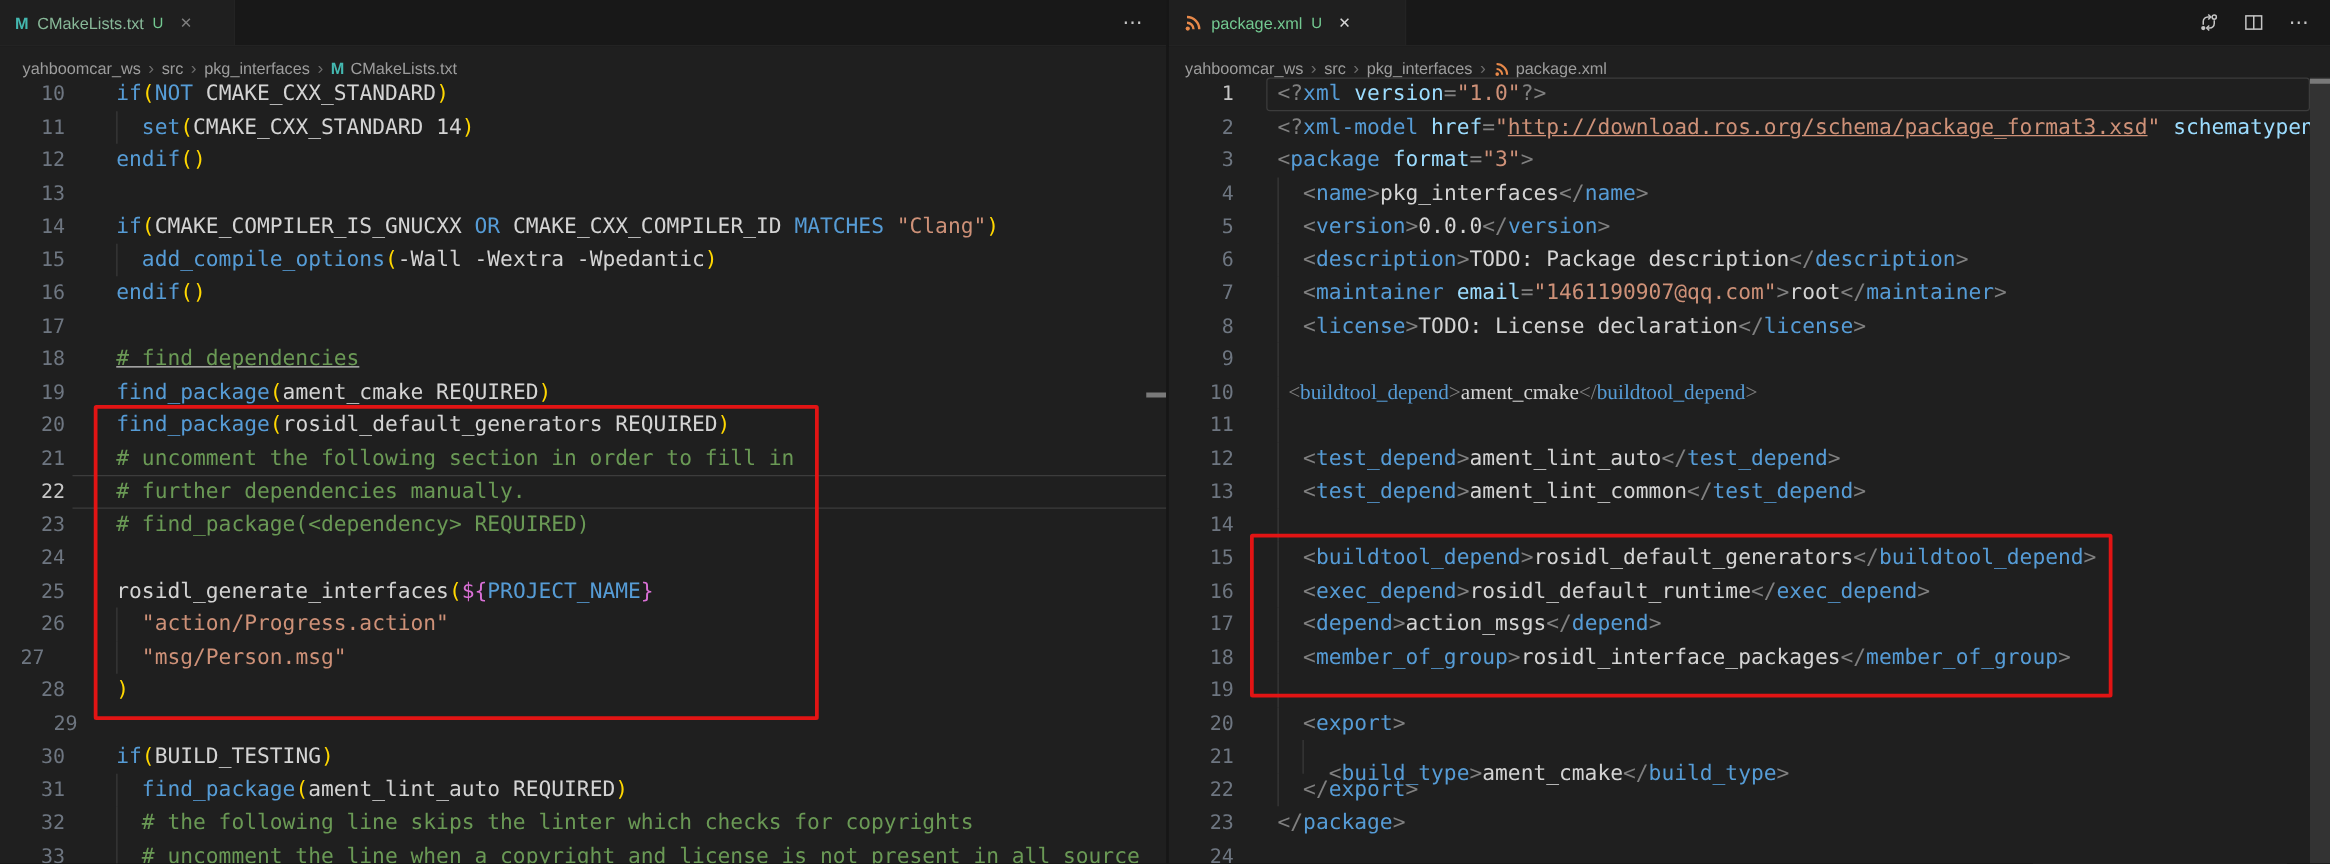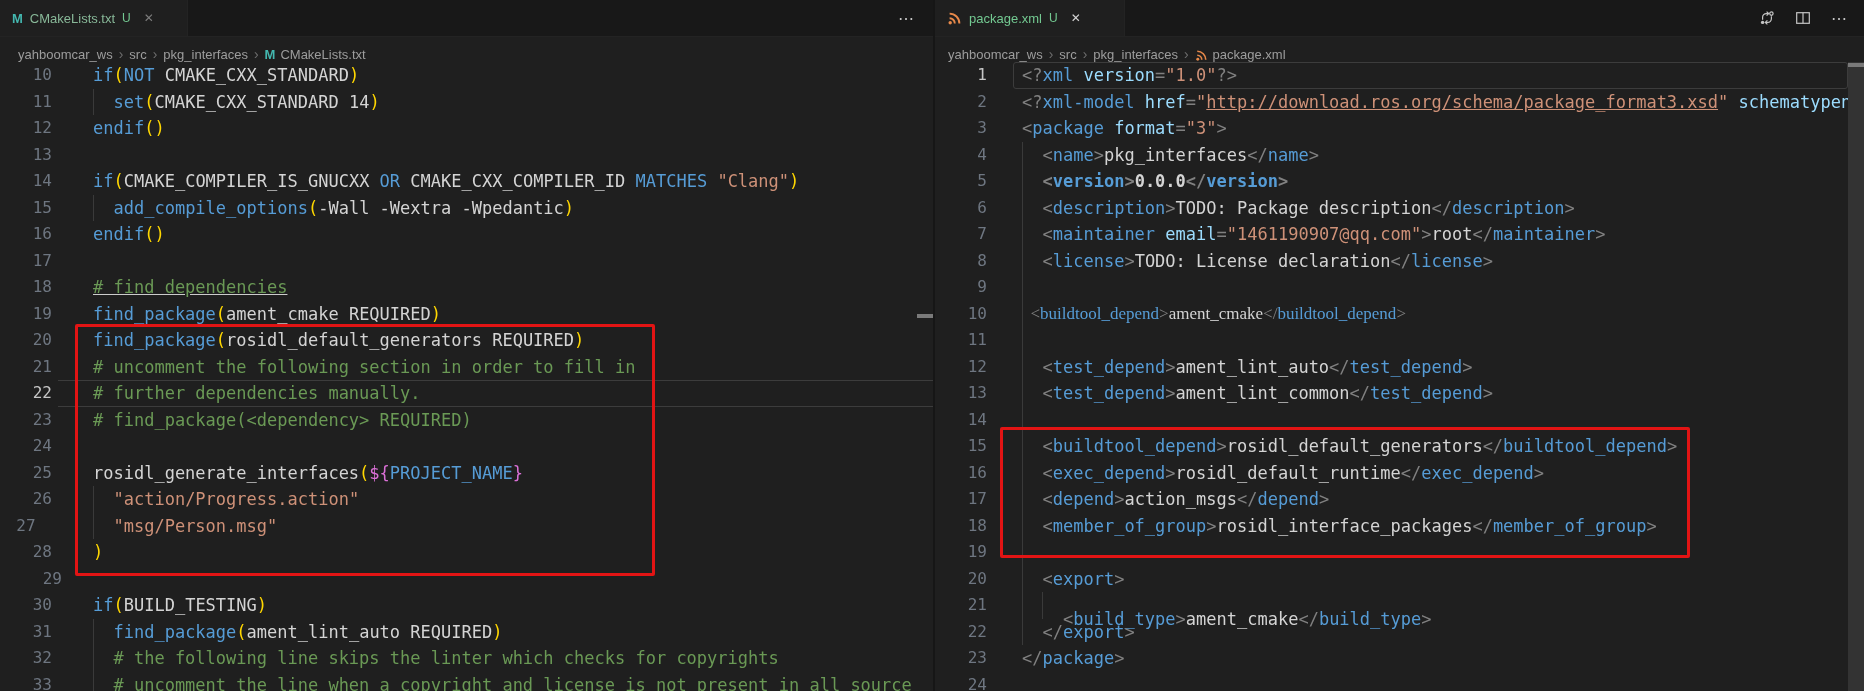--- a/index.html
+++ b/index.html
@@ -228,21 +228,21 @@
             <div class="lnum" style="top: 556.5px;">22</div>
             <div class="lnum" style="top: 583px;">23</div>
             <div class="lnum" style="top: 609.5px;">24</div>
           </div>
         <div id="lines-right">
             <div class="row" style="top: 0px; left: 87px;"><span class="tok g">&lt;?</span><span class="tok t">xml</span><span class="tok a"> version</span><span class="tok g">=</span><span class="tok s">"1.0"</span><span class="tok g">?&gt;</span></div>
             <div class="row" style="top: 26.5px; left: 87px;"><span class="tok g">&lt;?</span><span class="tok t">xml-model</span><span class="tok a"> href</span><span class="tok g">=</span><span class="tok s">"</span><span class="tok u">http://download.ros.org/schema/package_format3.xsd</span><span class="tok s">"</span><span class="tok a"> schematypens</span></div>
             <div class="row" style="top: 53px; left: 87px;"><span class="tok g">&lt;</span><span class="tok t">package</span><span class="tok a"> format</span><span class="tok g">=</span><span class="tok s">"3"</span><span class="tok g">&gt;</span></div>
             <div class="row" style="top: 79.5px; left: 87px;"><span class="tok w">  </span><span class="tok g">&lt;</span><span class="tok t">name</span><span class="tok g">&gt;</span><span class="tok w">pkg_interfaces</span><span class="tok g">&lt;/</span><span class="tok t">name</span><span class="tok g">&gt;</span></div>
             <div class="guide" style="top: 79.5px; height: 26.5px; left: 87px;"></div>
-            <div class="row" style="top: 106px; left: 87px; font-weight: bold;"><span class="tok w">  </span><span class="tok g">&lt;</span><span class="tok t">version</span><span class="tok g">&gt;</span><span class="tok w">0.0.0</span><span class="tok g">&lt;/</span><span class="tok t">version</span><span class="tok g">&gt;</span></div>
+            <div class="row" style="top: 106px; left: 87px;"><span class="tok w">  </span><span class="tok g">&lt;</span><span class="tok t">version</span><span class="tok g">&gt;</span><span class="tok w">0.0.0</span><span class="tok g">&lt;/</span><span class="tok t">version</span><span class="tok g">&gt;</span></div>
             <div class="guide" style="top: 106px; height: 26.5px; left: 87px;"></div>
             <div class="row" style="top: 132.5px; left: 87px;"><span class="tok w">  </span><span class="tok g">&lt;</span><span class="tok t">description</span><span class="tok g">&gt;</span><span class="tok w">TODO: Package description</span><span class="tok g">&lt;/</span><span class="tok t">description</span><span class="tok g">&gt;</span></div>
             <div class="guide" style="top: 132.5px; height: 26.5px; left: 87px;"></div>
             <div class="row" style="top: 159px; left: 87px;"><span class="tok w">  </span><span class="tok g">&lt;</span><span class="tok t">maintainer</span><span class="tok a"> email</span><span class="tok g">=</span><span class="tok s">"1461190907@qq.com"</span><span class="tok g">&gt;</span><span class="tok w">root</span><span class="tok g">&lt;/</span><span class="tok t">maintainer</span><span class="tok g">&gt;</span></div>
             <div class="guide" style="top: 159px; height: 26.5px; left: 87px;"></div>
             <div class="row" style="top: 185.5px; left: 87px;"><span class="tok w">  </span><span class="tok g">&lt;</span><span class="tok t">license</span><span class="tok g">&gt;</span><span class="tok w">TODO: License declaration</span><span class="tok g">&lt;/</span><span class="tok t">license</span><span class="tok g">&gt;</span></div>
             <div class="guide" style="top: 185.5px; height: 26.5px; left: 87px;"></div>
             <div class="row" style="top: 212px; left: 87px;"></div>
             <div class="guide" style="top: 212px; height: 26.5px; left: 87px;"></div>
             <div class="row" style="top: 238.5px; left: 87px; font-family: Liberation Serif, serif;"><span class="tok w">  </span><span class="tok g">&lt;</span><span class="tok t">buildtool_depend</span><span class="tok g">&gt;</span><span class="tok w">ament_cmake</span><span class="tok g">&lt;/</span><span class="tok t">buildtool_depend</span><span class="tok g">&gt;</span></div>

